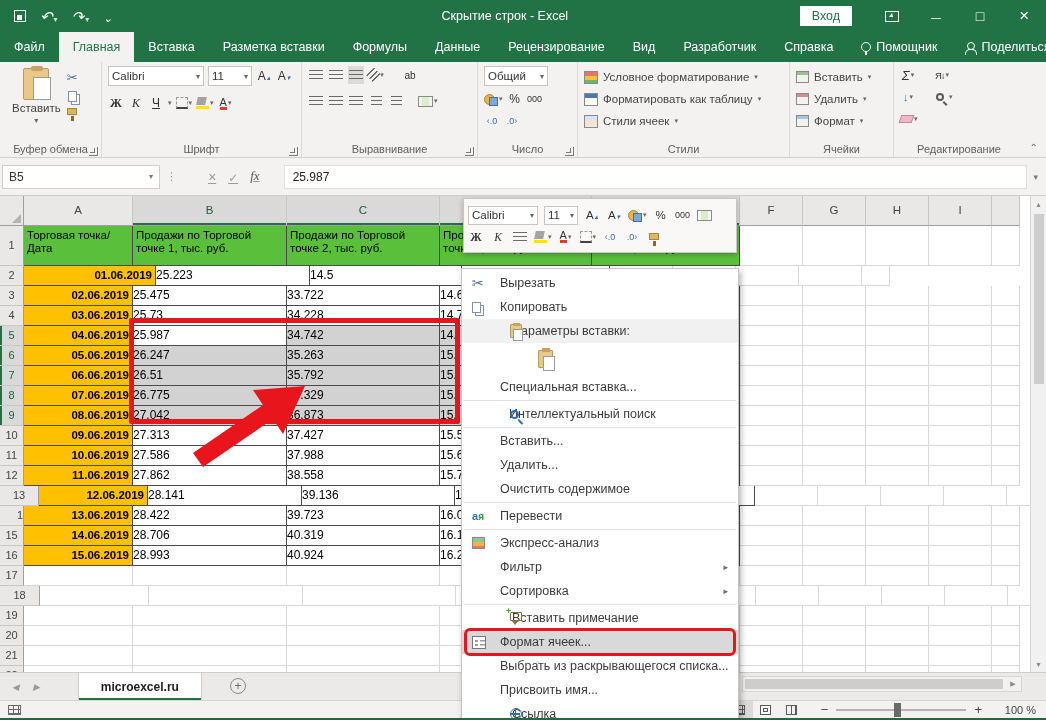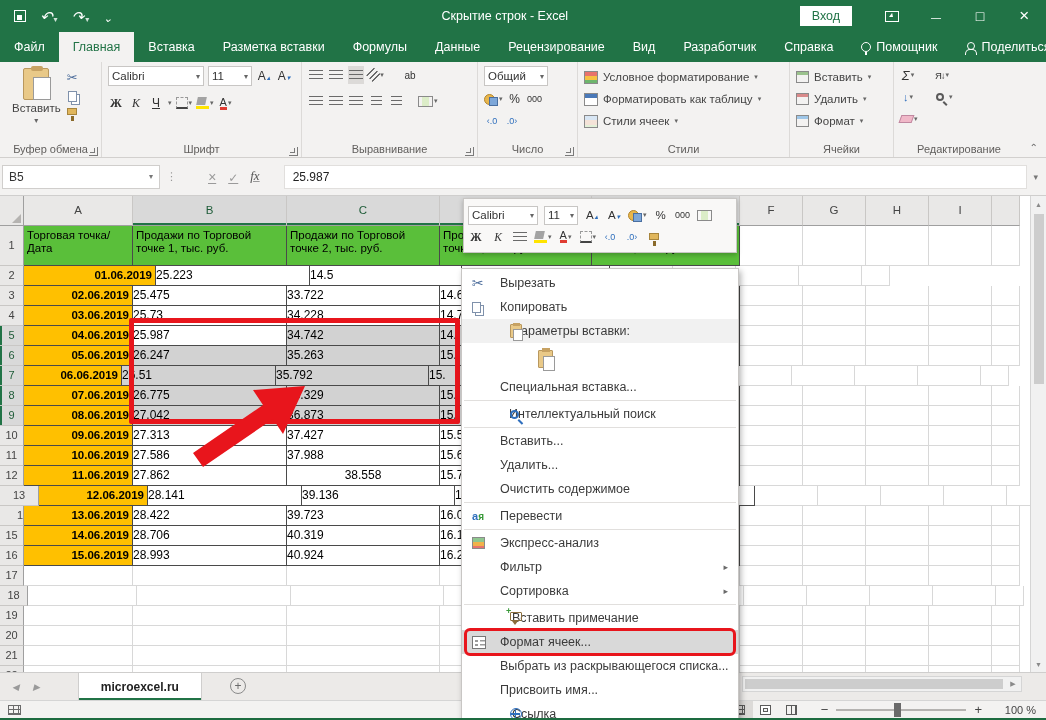--- a/index.html
+++ b/index.html
@@ -615,21 +615,21 @@
         <div class="gc dcell tb val grey" style="width: 152px;">15.</div>
         <div class="gc dcell tb grey" style="width: 148px;"></div>
         <div class="gc" style="width: 63px;"></div>
         <div class="gc" style="width: 63px;"></div>
         <div class="gc" style="width: 63px;"></div>
         <div class="gc" style="width: 63px;"></div>
         <div class="gc" style="width: 28px;"></div>
       </div>
       <div class="grow">
         <div class="gc rowhdr selrow" style="width: 24px;">7</div>
-        <div class="gc dcell tb date" style="width: 98px;">06.06.2019</div>
+        <div class="gc dcell tb date" style="width: 109px;">06.06.2019</div>
         <div class="gc dcell tb val grey" style="width: 154px;">26.51</div>
         <div class="gc dcell tb val grey" style="width: 153px;">35.792</div>
         <div class="gc dcell tb val grey" style="width: 152px;">15.</div>
         <div class="gc dcell tb grey" style="width: 148px;"></div>
         <div class="gc" style="width: 63px;"></div>
         <div class="gc" style="width: 63px;"></div>
         <div class="gc" style="width: 63px;"></div>
         <div class="gc" style="width: 63px;"></div>
         <div class="gc" style="width: 28px;"></div>
       </div>
@@ -682,21 +682,21 @@
         <div class="gc" style="width: 63px;"></div>
         <div class="gc" style="width: 63px;"></div>
         <div class="gc" style="width: 63px;"></div>
         <div class="gc" style="width: 63px;"></div>
         <div class="gc" style="width: 28px;"></div>
       </div>
       <div class="grow">
         <div class="gc rowhdr" style="width: 24px;">12</div>
         <div class="gc dcell tb date" style="width: 109px;">11.06.2019</div>
         <div class="gc dcell tb val" style="width: 154px;">27.862</div>
-        <div class="gc dcell tb val" style="width: 153px; text-align: center;">38.558</div>
+        <div class="gc dcell tb val" style="width: 153px;">38.558</div>
         <div class="gc dcell tb val" style="width: 152px;">15.7</div>
         <div class="gc dcell tb" style="width: 148px;"></div>
         <div class="gc" style="width: 63px;"></div>
         <div class="gc" style="width: 63px;"></div>
         <div class="gc" style="width: 63px;"></div>
         <div class="gc" style="width: 63px;"></div>
         <div class="gc" style="width: 28px;"></div>
       </div>
       <div class="grow">
         <div class="gc rowhdr" style="width: 39px;">13</div>
@@ -757,21 +757,21 @@
         <div class="gc" style="width: 153px;"></div>
         <div class="gc" style="width: 152px;"></div>
         <div class="gc" style="width: 148px;"></div>
         <div class="gc" style="width: 63px;"></div>
         <div class="gc" style="width: 63px;"></div>
         <div class="gc" style="width: 63px;"></div>
         <div class="gc" style="width: 63px;"></div>
         <div class="gc" style="width: 28px;"></div>
       </div>
       <div class="grow">
-        <div class="gc rowhdr" style="width: 28px;">18</div>
+        <div class="gc rowhdr" style="width: 40px;">18</div>
         <div class="gc" style="width: 109px;"></div>
         <div class="gc" style="width: 154px;"></div>
         <div class="gc" style="width: 153px;"></div>
         <div class="gc" style="width: 152px;"></div>
         <div class="gc" style="width: 148px;"></div>
         <div class="gc" style="width: 63px;"></div>
         <div class="gc" style="width: 63px;"></div>
         <div class="gc" style="width: 63px;"></div>
         <div class="gc" style="width: 63px;"></div>
         <div class="gc" style="width: 28px;"></div>

